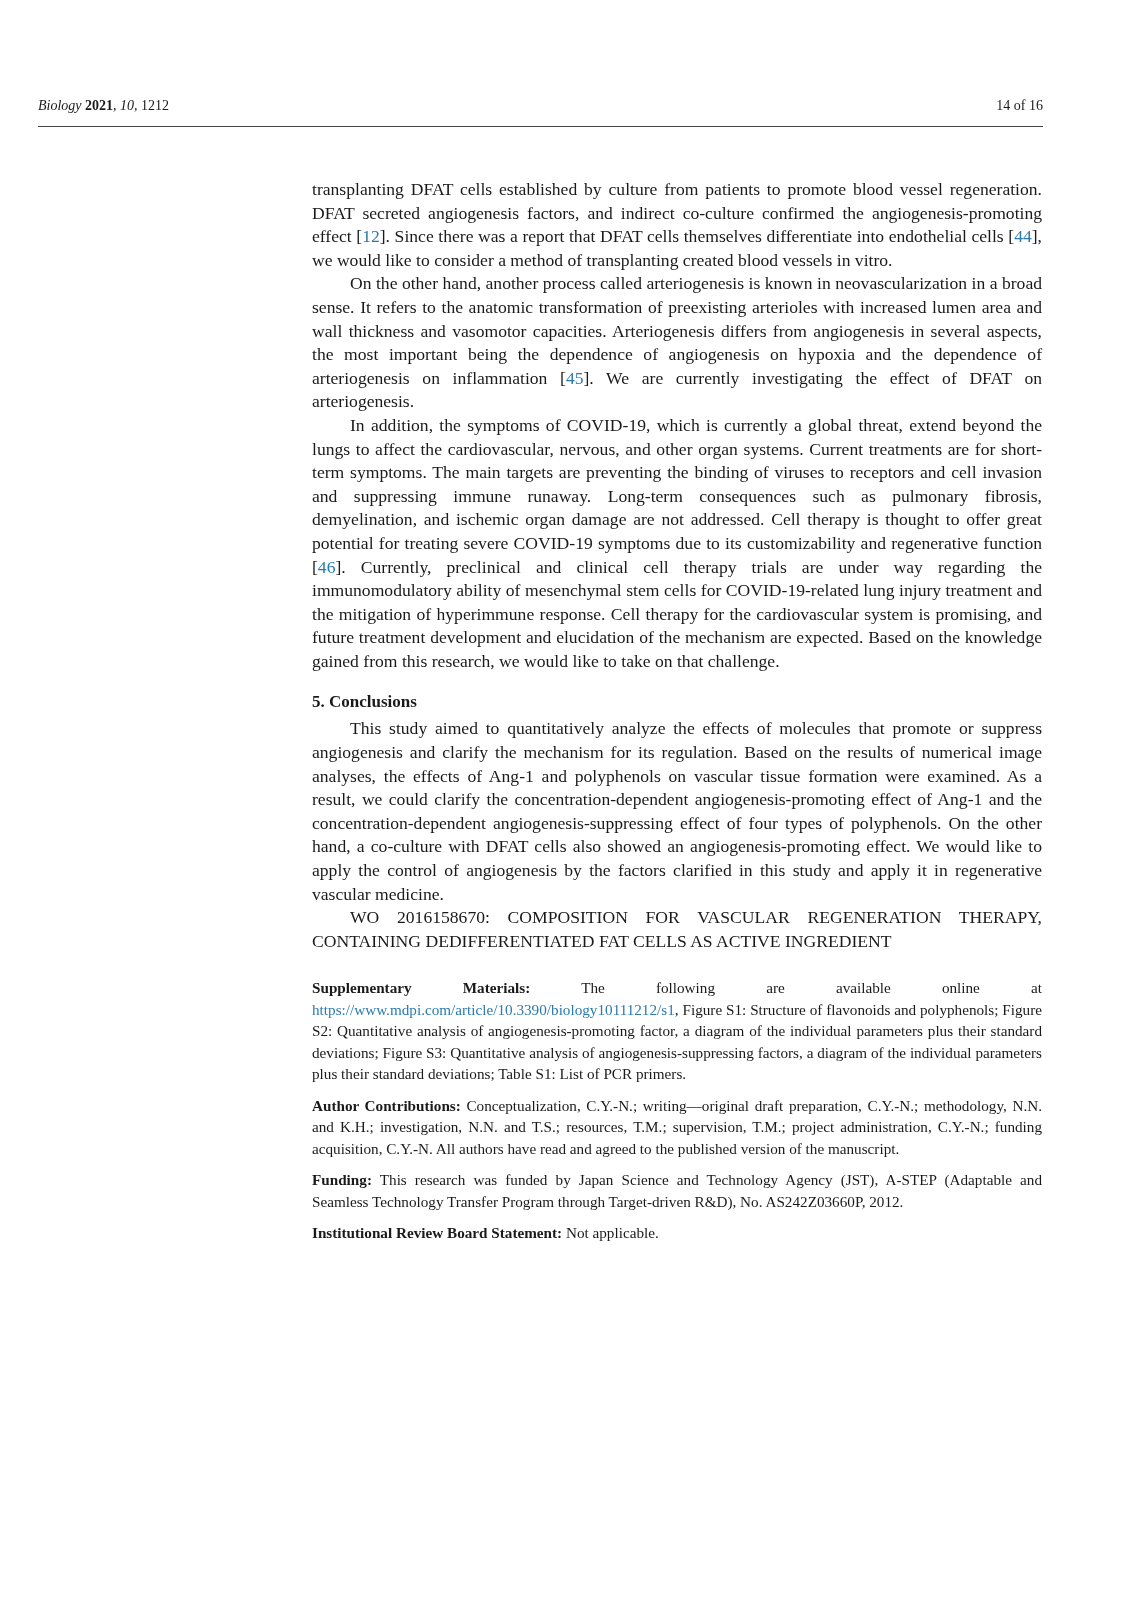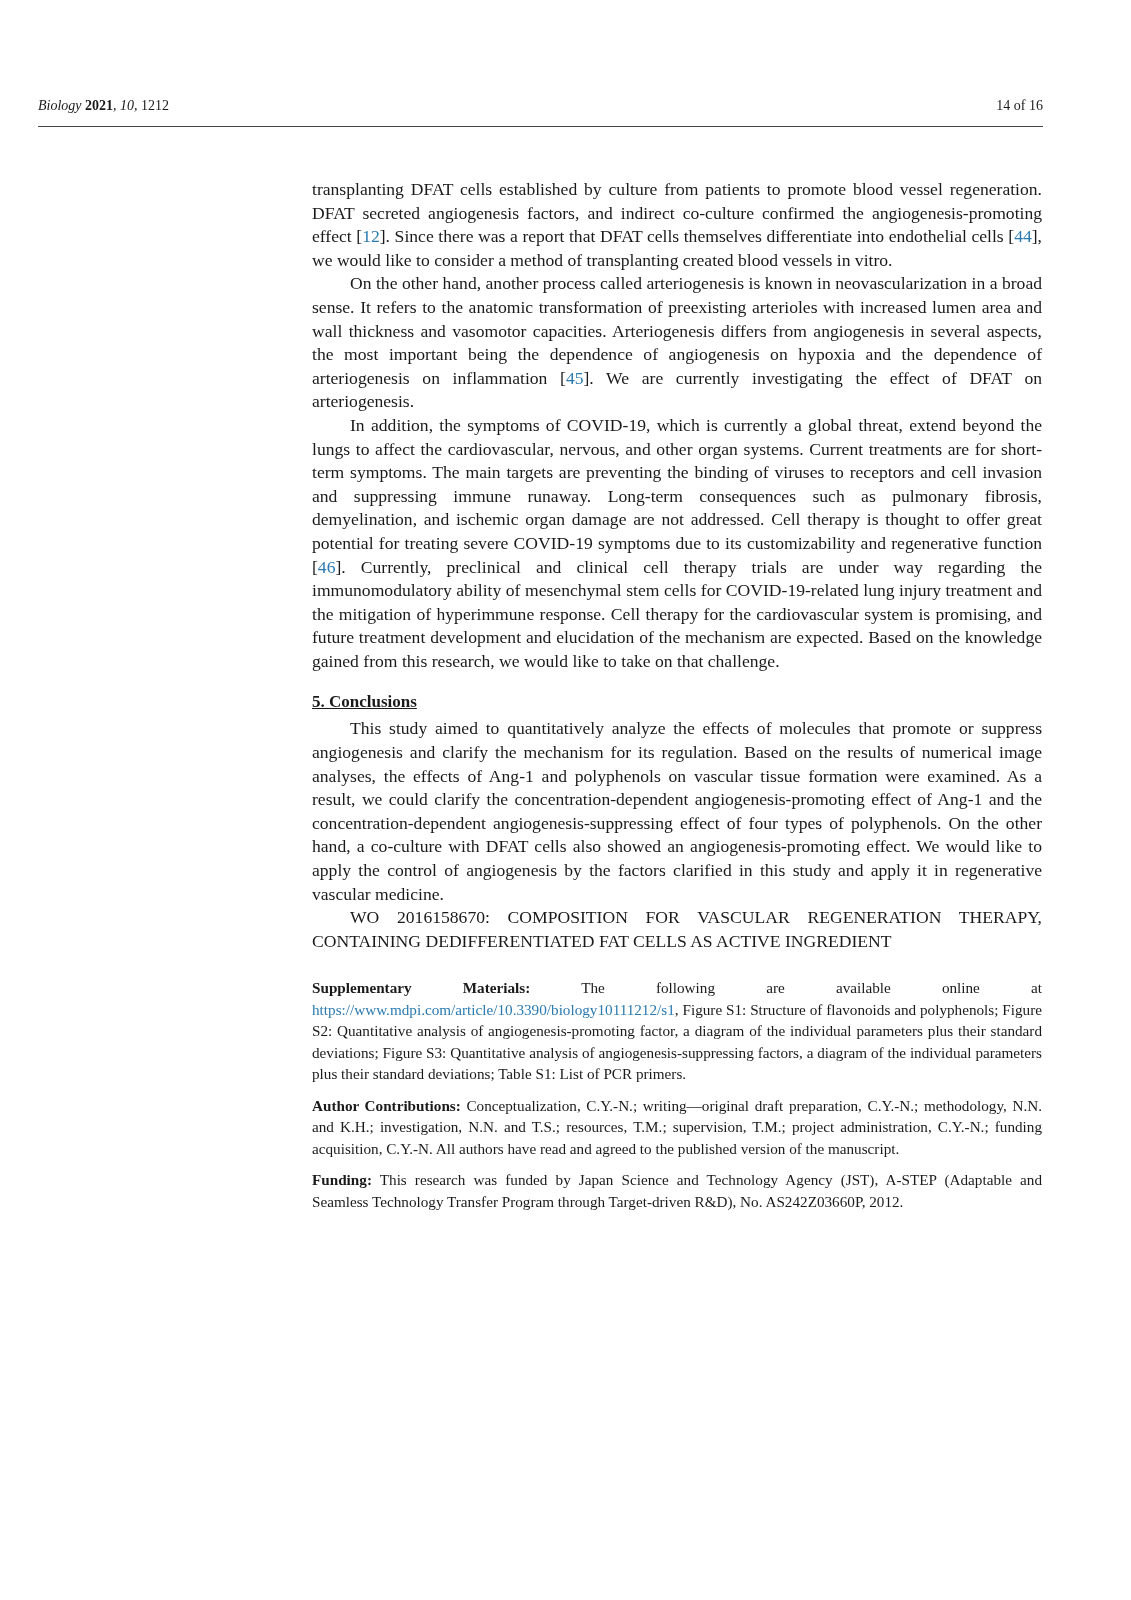--- a/index.html
+++ b/index.html
@@ -7,21 +7,21 @@
          font-family: "Liberation Serif", "DejaVu Serif", serif; color: #1a1a1a; }
   .header { position: absolute; left: 38px; right: 88px; top: 98px; height: 28px;
             border-bottom: 1.3px solid #444; font-size: 14px; }
   .header .left { position: absolute; left: 0; top: 0; }
   .header .right { position: absolute; right: 0; top: 0; text-align: center; }
   .header i { font-style: italic; }
   .header b { font-weight: bold; }
   .content { position: absolute; left: 312px; width: 730px; top: 178px; }
   p.body { margin: 0; font-size: 17.6px; line-height: 23.6px; text-align: justify; hyphens: auto; }
   p.indent { text-indent: 38px; }
-  h2 { font-size: 17px; font-weight: bold; margin: 18px 0 4px 0; line-height: 22px; text-decoration: underline; }
+  h2 { font-size: 17px; font-weight: bold; margin: 18px 0 4px 0; line-height: 22px; }
   .patent { font-size: 17.6px; line-height: 23.6px; text-indent: 38px; margin: 0; text-align: justify; }
   .back { font-size: 15.2px; line-height: 21.5px; margin: 0 0 10px 0; text-align: justify; }
   .back b { font-weight: bold; }
   a, .link { color: #2a7ab0; text-decoration: none; }
   .ref { color: #2a7ab0; }
 </style>
 </head>
 <body>
 
 <div class="header">
@@ -42,14 +42,15 @@
   <p class="patent">WO 2016158670: COMPOSITION FOR VASCULAR REGENERATION THERAPY, CONTAINING DEDIFFERENTIATED FAT CELLS AS ACTIVE INGREDIENT</p>
 
   <div style="height:24px"></div>
 
   <p class="back"><b>Supplementary Materials:</b><span> The following are available online at </span><a class="link">https://www.mdpi.com/article/10.3390/biology10111212/s1</a><span>, Figure S1: Structure of flavonoids and polyphenols; Figure S2: Quantitative analysis of angiogenesis-promoting factor, a diagram of the individual parameters plus their standard deviations; Figure S3: Quantitative analysis of angiogenesis-suppressing factors, a diagram of the individual parameters plus their standard deviations; Table S1: List of PCR primers.</span></p>
 
   <p class="back"><b>Author Contributions:</b><span> Conceptualization, C.Y.-N.; writing—original draft preparation, C.Y.-N.; methodology, N.N. and K.H.; investigation, N.N. and T.S.; resources, T.M.; supervision, T.M.; project administration, C.Y.-N.; funding acquisition, C.Y.-N. All authors have read and agreed to the published version of the manuscript.</span></p>
 
   <p class="back"><b>Funding:</b><span> This research was funded by Japan Science and Technology Agency (JST), A-STEP (Adaptable and Seamless Technology Transfer Program through Target-driven R&amp;D), No. AS242Z03660P, 2012.</span></p>
 
+  <p class="back"><b>Institutional Review Board Statement:</b><span> Not applicable.</span></p>
 
 </div>
 
 </body></html>

